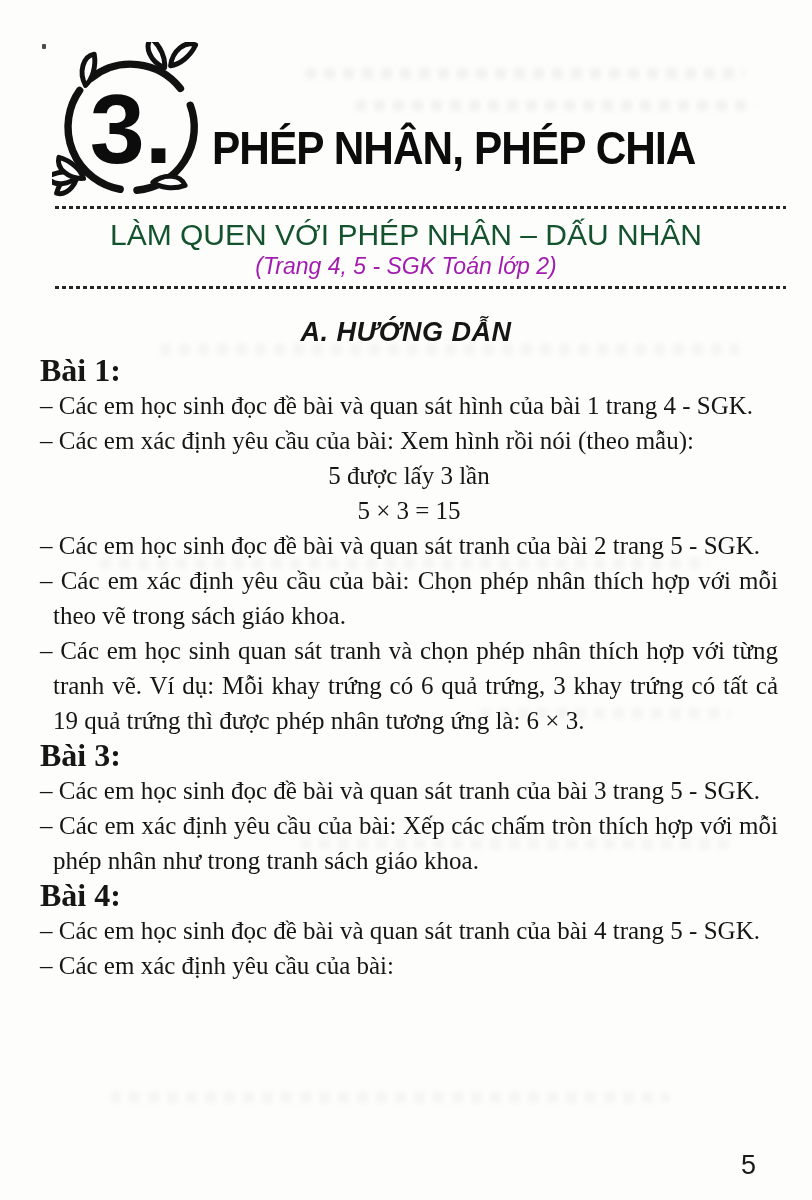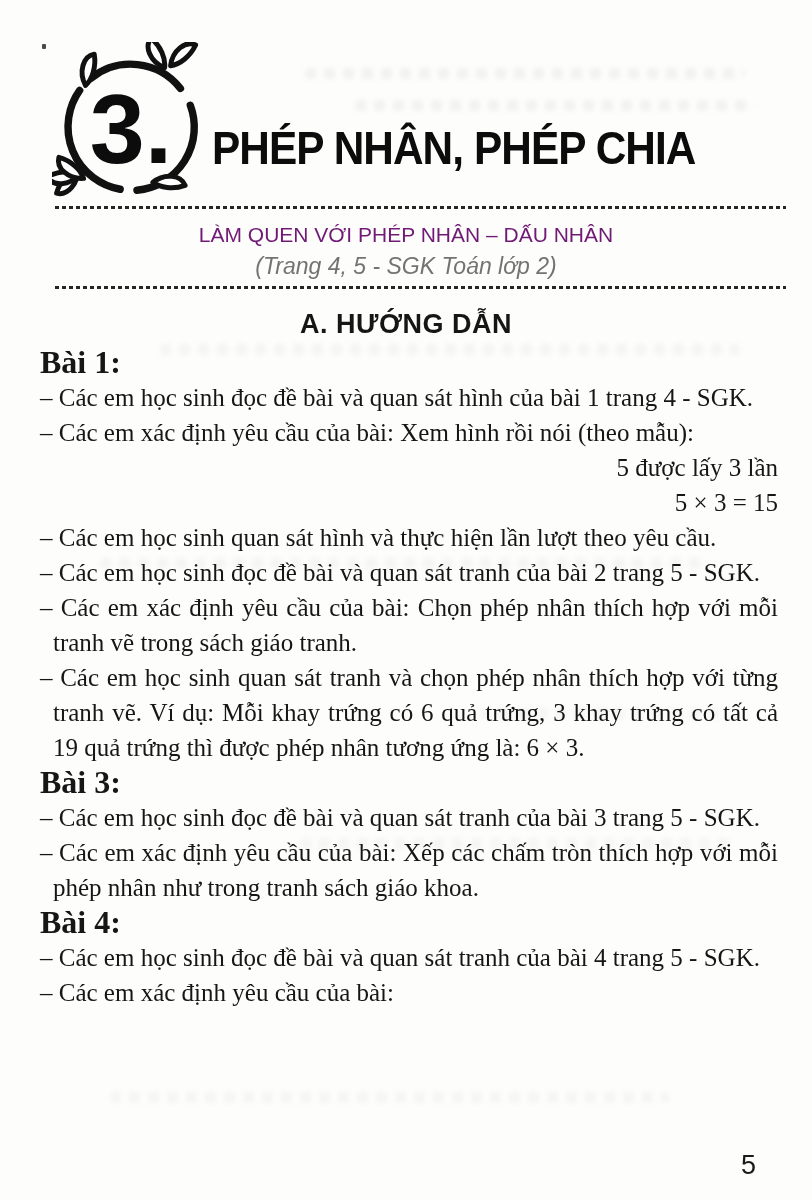--- a/index.html
+++ b/index.html
@@ -19,30 +19,30 @@
   .chapter-title{
     position:absolute;left:212px;top:120px;white-space:nowrap;
     font-family:"Liberation Sans", sans-serif;font-weight:bold;font-size:47px;
     letter-spacing:-1px;transform:scaleX(.90);transform-origin:left center;color:#0c0c0c;
   }
   .rule{
     height:3px;margin:0 26px 0 55px;position:relative;z-index:1;
     background-image:repeating-linear-gradient(90deg,#262626 0 4px, transparent 4px 7px);
   }
   .lesson-head{ text-align:center;padding:8px 0 6px;position:relative;z-index:1;}
-  .lesson-title{font-family:"Liberation Sans", sans-serif;font-size:21px;line-height:35px;color:#701a75;}
-  .lesson-subtitle{font-family:"Liberation Sans", sans-serif;font-style:italic;font-size:23px;line-height:28px;color:#737373;}
+  .lesson-title{font-family:"Liberation Sans", sans-serif;font-size:30px;line-height:35px;color:#14532d;}
+  .lesson-subtitle{font-family:"Liberation Sans", sans-serif;font-style:italic;font-size:23px;line-height:28px;color:#a21caf;}
   .section-heading{
     text-align:center;font-family:"Liberation Sans", sans-serif;font-weight:bold;
-    font-size:27px;line-height:30px;margin-top:20px;letter-spacing:.5px;position:relative;z-index:1;
+    font-size:27px;line-height:30px;margin-top:28px;letter-spacing:.5px;position:relative;z-index:1;font-style:italic;
   }
   .content{margin:6px 34px 0 40px;font-size:25px;line-height:35px;text-align:justify;position:relative;z-index:1;}
   .ex-label{font-weight:bold;font-size:32px;}
   .bullet{padding-left:13px;text-indent:-13px;}
-  .center-line{text-align:right;}
+  .center-line{text-align:center;}
   .page-number{
     position:absolute;right:56px;top:1150px;z-index:1;
     font-family:"Liberation Sans", sans-serif;font-size:27px;color:#1a1a1a;
   }
 </style>
 </head>
 <body>
 
 <div class="ghost" style="left:305px;top:68px;width:440px;"></div>
 <div class="ghost" style="left:355px;top:100px;width:400px;"></div>
@@ -89,26 +89,25 @@
 <div class="section-heading">A. HƯỚNG DẪN</div>
 
 <div class="content">
 
   <div>
     <div class="ex-label">Bài 1:</div>
     <div class="bullet">– Các em học sinh đọc đề bài và quan sát hình của bài 1 trang 4 - SGK.</div>
     <div class="bullet">– Các em xác định yêu cầu của bài: Xem hình rồi nói (theo mẫu):</div>
     <div class="center-line">5 được lấy 3 lần</div>
     <div class="center-line">5 × 3 = 15</div>
-    <div class="bullet">– Các em học sinh quan sát hình và thực hiện lần lượt theo yêu cầu.</div>
   </div>
 
   <div>
     <div class="bullet">– Các em học sinh đọc đề bài và quan sát tranh của bài 2 trang 5 - SGK.</div>
-    <div class="bullet">– Các em xác định yêu cầu của bài: Chọn phép nhân thích hợp với mỗi tranh vẽ trong sách giáo tranh.</div>
+    <div class="bullet">– Các em xác định yêu cầu của bài: Chọn phép nhân thích hợp với mỗi theo vẽ trong sách giáo khoa.</div>
     <div class="bullet">– Các em học sinh quan sát tranh và chọn phép nhân thích hợp với từng tranh vẽ. Ví dụ: Mỗi khay trứng có 6 quả trứng, 3 khay trứng có tất cả 19 quả trứng thì được phép nhân tương ứng là: 6 × 3.</div>
   </div>
 
   <div>
     <div class="ex-label">Bài 3:</div>
     <div class="bullet">– Các em học sinh đọc đề bài và quan sát tranh của bài 3 trang 5 - SGK.</div>
     <div class="bullet">– Các em xác định yêu cầu của bài: Xếp các chấm tròn thích hợp với mỗi phép nhân như trong tranh sách giáo khoa.</div>
   </div>
 
   <div>

